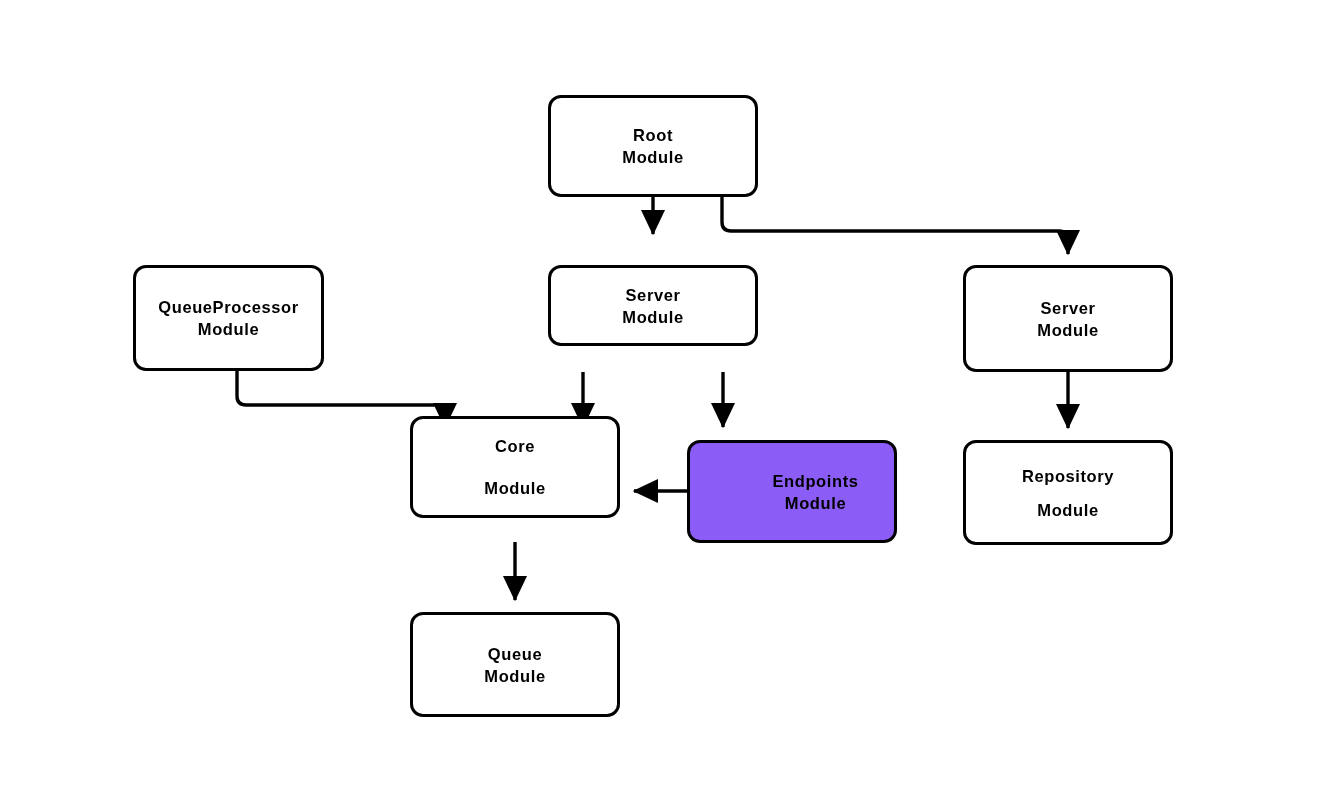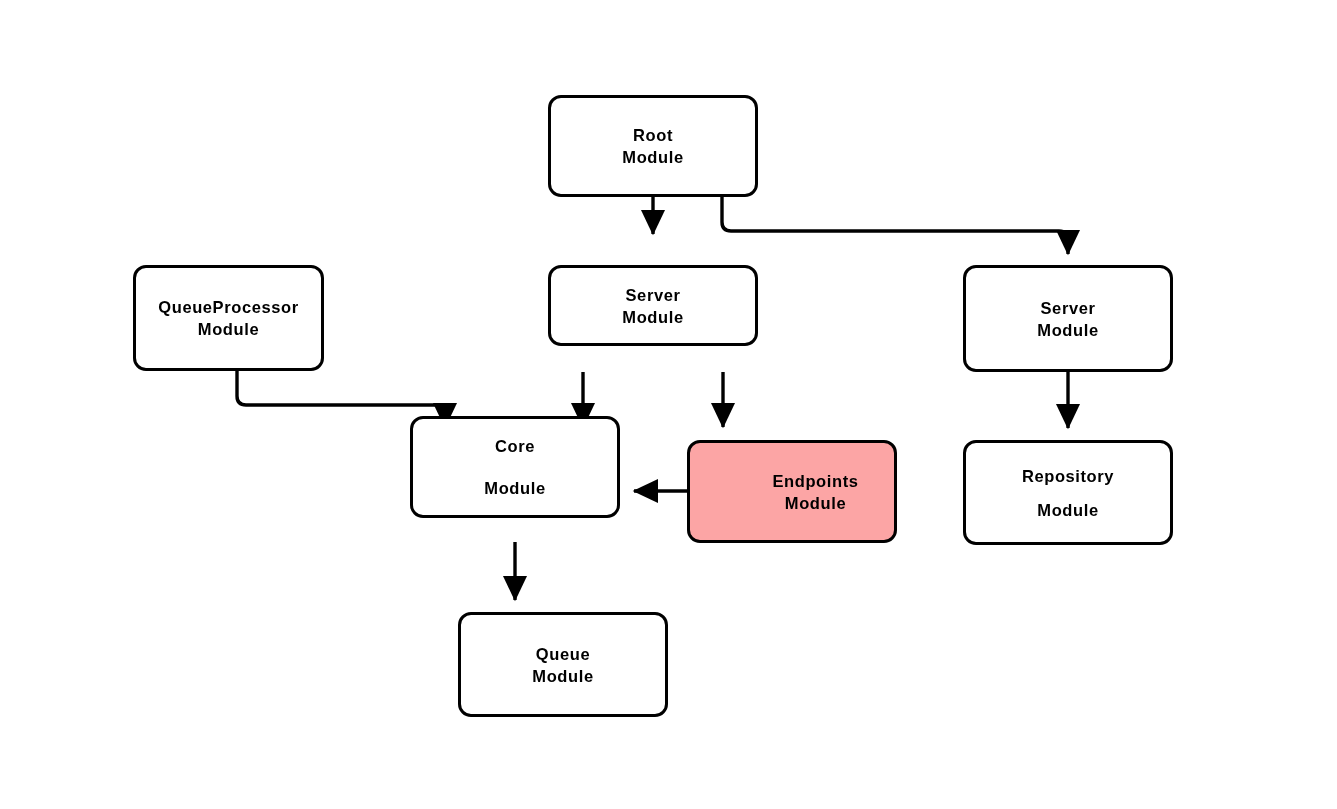--- a/index.html
+++ b/index.html
@@ -92,28 +92,28 @@
   <div class="node" style="left: 963px; top: 265px; width: 210px; height: 107px; background: rgb(255, 255, 255); border-color: rgb(0, 0, 0);">
     <span class="node-line">Server</span>
     <span class="node-line">Module</span>
   </div>
 
   <div class="node" style="left: 410px; top: 416px; width: 210px; height: 102px; background: rgb(255, 255, 255); border-color: rgb(0, 0, 0); gap: 20px;">
     <span class="node-line">Core</span>
     <span class="node-line">Module</span>
   </div>
 
-  <div class="node" style="left: 687px; top: 440px; width: 210px; height: 103px; background: #fca5a5; border-color: rgb(0, 0, 0); padding-left: 47px;">
+  <div class="node" style="left: 687px; top: 440px; width: 210px; height: 103px; background: #8b5cf6; border-color: rgb(0, 0, 0); padding-left: 47px;">
     <span class="node-line">Endpoints</span>
     <span class="node-line">Module</span>
   </div>
 
   <div class="node" style="left: 963px; top: 440px; width: 210px; height: 105px; background: rgb(255, 255, 255); border-color: rgb(0, 0, 0); gap: 12px;">
     <span class="node-line">Repository</span>
     <span class="node-line">Module</span>
   </div>
 
-  <div class="node" style="left: 410px; top: 612px; width: 210px; height: 105px; background: rgb(255, 255, 255); border-color: rgb(0, 0, 0); margin-left: 48px;">
+  <div class="node" style="left: 410px; top: 612px; width: 210px; height: 105px; background: rgb(255, 255, 255); border-color: rgb(0, 0, 0);">
     <span class="node-line">Queue</span>
     <span class="node-line">Module</span>
   </div>
 
 </div>
 
 </body></html>

